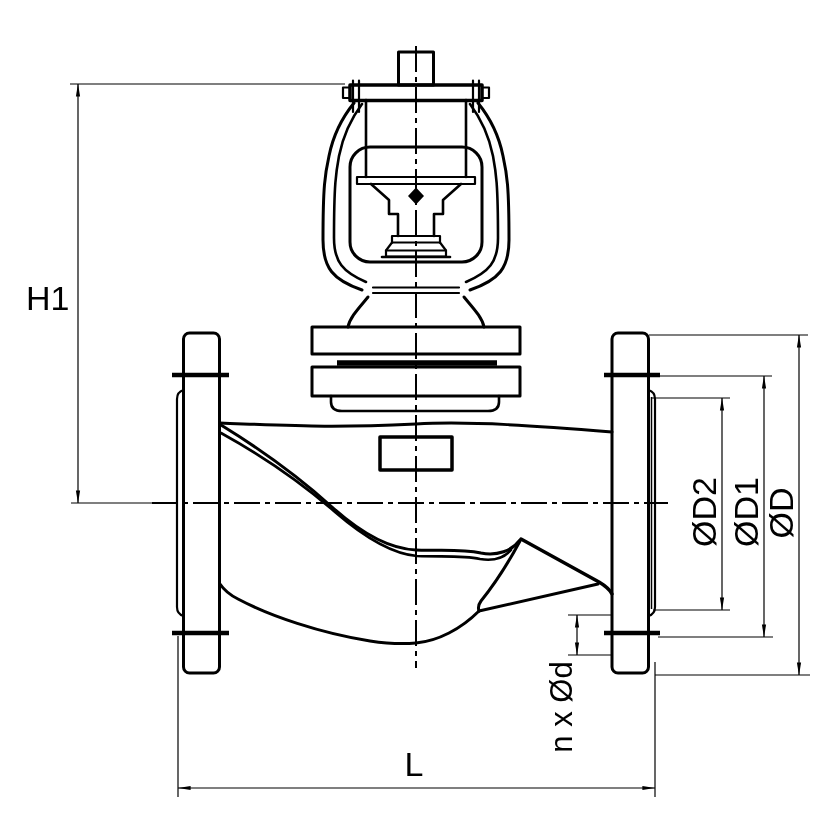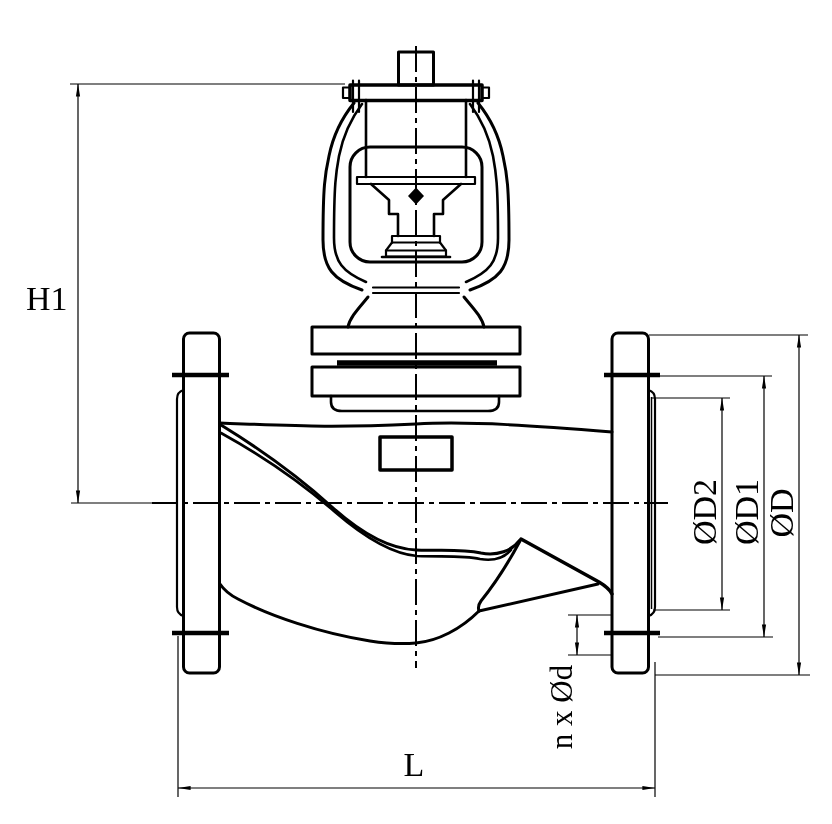--- a/index.html
+++ b/index.html
@@ -1,17 +1,17 @@
 <!DOCTYPE html>
 <html><head>
 <meta charset="utf-8">
 <style>
   html,body{margin:0;padding:0;background:#ffffff;}
   .canvas{position:relative;width:832px;height:824px;background:#ffffff;overflow:hidden;
-          font-family:Liberation Serif, serif;}
+          font-family:Liberation Sans, sans-serif;}
   svg{position:absolute;left:0;top:0;}
   .outline{fill:none;stroke:#000;stroke-width:3;stroke-linecap:round;stroke-linejoin:round;}
   .outline-heavy{fill:none;stroke:#000;stroke-width:3.5;stroke-linecap:round;stroke-linejoin:round;}
   .inner{fill:none;stroke:#000;stroke-width:2.2;stroke-linecap:round;stroke-linejoin:round;}
   .inner-thick{fill:none;stroke:#000;stroke-width:2.6;stroke-linecap:round;stroke-linejoin:round;}
   .tick{stroke:#000;stroke-width:4.5;stroke-linecap:butt;}
   .cline{fill:none;stroke:#000;stroke-width:2;stroke-dasharray:26 5 5 5;stroke-linecap:butt;}
   .dim{stroke:#000;stroke-width:1.2;fill:none;stroke-linecap:butt;}
   .dimtext{fill:#000;font-size:34px;}
   .dimtext-sm{fill:#000;font-size:31px;}

